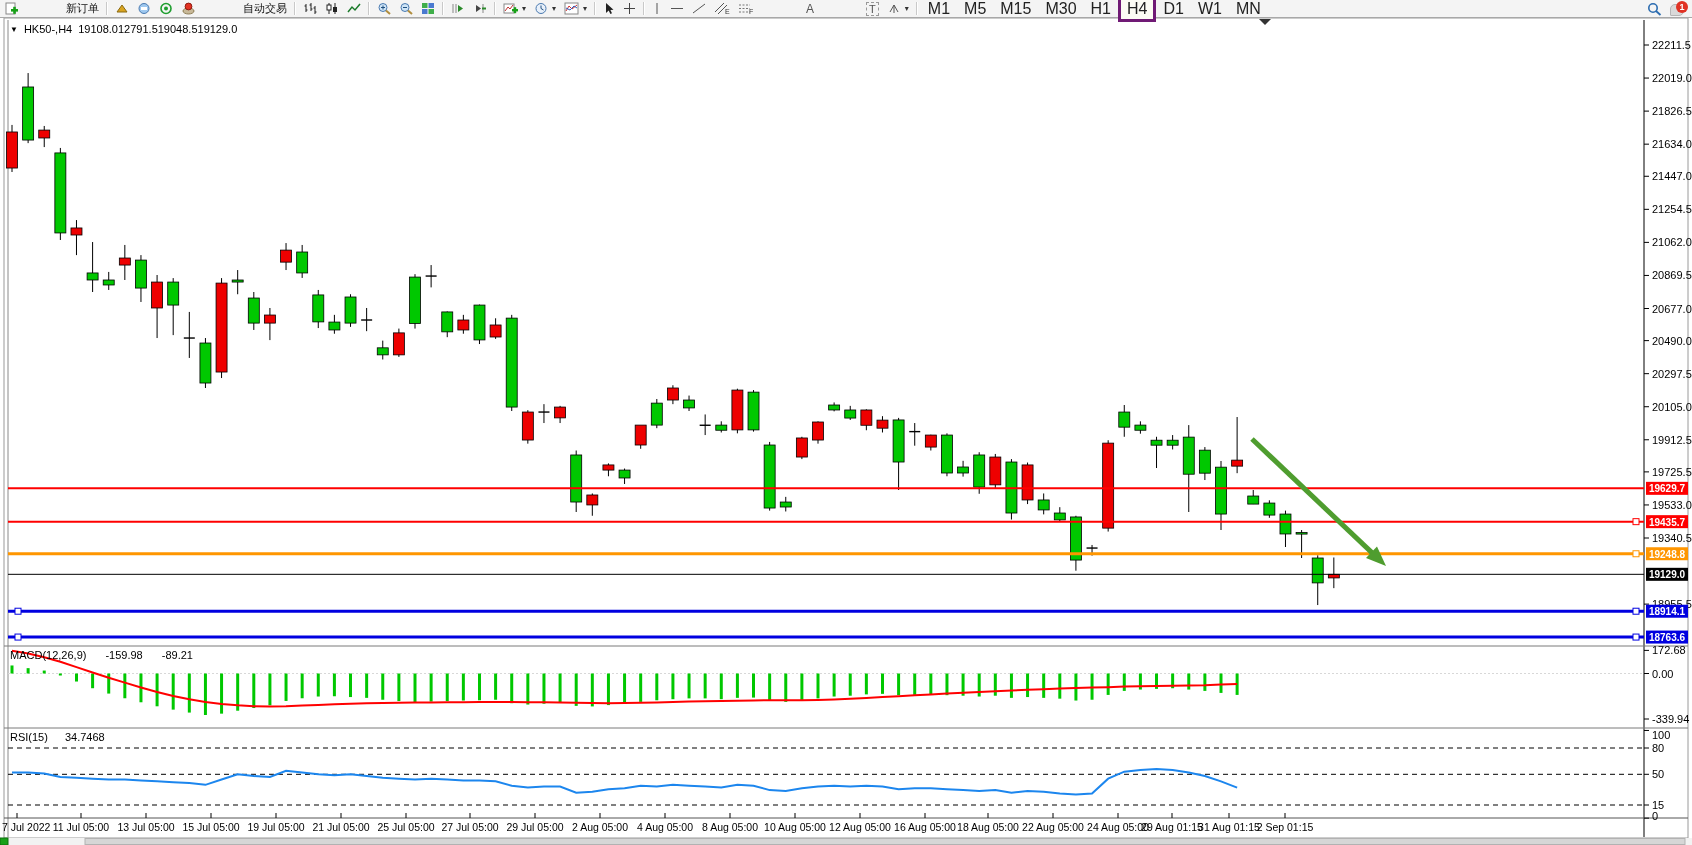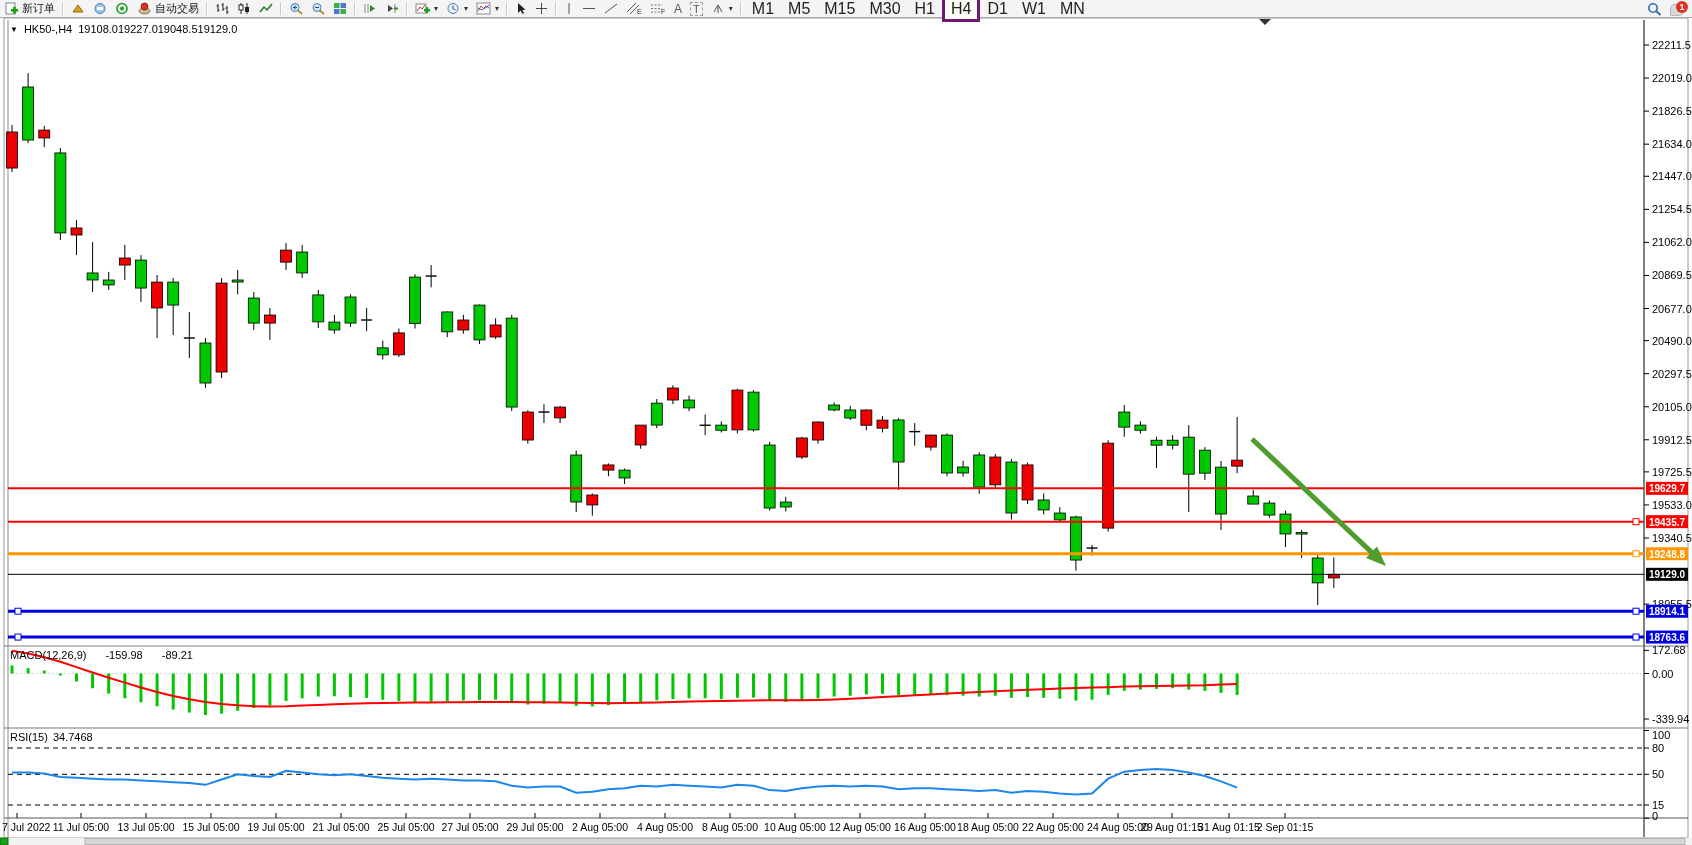--- a/index.html
+++ b/index.html
@@ -4,21 +4,21 @@
 <style>
   html,body{margin:0;padding:0;background:#e8e8e8;}
   #app{position:relative;width:1692px;height:845px;background:#fff;overflow:hidden;
        font-family:"Liberation Sans","DejaVu Sans",sans-serif;}
   .abs{position:absolute;}
   
   #toolbar{left:0;top:0;width:1692px;height:17px;background:#f4f4f4;
            border-bottom:1px solid #a8a8a8;display:flex;align-items:center;z-index:5;}
   .tbtn{height:15px;display:flex;align-items:center;gap:3px;padding:0 4px;cursor:default;}
   .tbtn svg{display:block;}
-  .tlabel{font-size:11px;color:#111;white-space:nowrap;}
+  .tlabel{font-size:11px;color:#111;white-space:nowrap;margin-left:44px;}
   .sep{width:1px;height:13px;background:#c9c9c9;margin:0 3px;border-right:1px solid #fff;}
   .dd{font-size:8px;color:#333;margin-left:1px;}
   .tf{font-size:16px;color:#222;padding:1px 6px;border:1px solid transparent;}
   .tf.active{background:#fcfcf4;border:3px solid #701a75;}
   #tb-right{margin-left:auto;display:flex;align-items:center;gap:8px;padding-right:6px;}
   .badge{position:relative;width:16px;height:14px;}
   .badge .bubble{position:absolute;left:0;top:2px;width:12px;height:10px;background:#d9d9d9;
                  border-radius:5px 5px 5px 1px;border:1px solid #b5b5b5;}
   .badge .count{position:absolute;right:-2px;top:-1px;width:12px;height:12px;background:#e03224;
                 border-radius:50%;color:#fff;font-size:9px;font-weight:bold;
@@ -221,33 +221,33 @@
         <div class="count">1</div>
       </div>
     </div>
   </div>
 
   <div class="abs ovl" style="left:10px;top:23px;">
     <span class="tri">▼</span>
     <span>HK50-,H4</span>
     <span style="display:flex;gap:0">
       <span>19108.0</span>
-      <span>19227.0</span>
+      <span>12791.5</span>
       <span>19048.5</span>
       <span>19129.0</span>
     </span>
   </div>
 
   <div class="abs ovl" style="left:10px;top:649px;gap:19px">
     <span>MACD(12,26,9)</span>
     <span>-159.98</span>
     <span>-89.21</span>
   </div>
 
-  <div class="abs ovl" style="left:10px;top:731px;gap:5px">
+  <div class="abs ovl" style="left:10px;top:731px;gap:17px">
     <span>RSI(15)</span>
     <span>34.7468</span>
   </div>
 
   <svg id="plot" class="abs" width="1692" height="845">
       <rect x="4" y="18" width="1684" height="820" fill="#ffffff" stroke="#9a9a9a"></rect>
       <line x1="8" y1="20" x2="8" y2="837" stroke="#8a8a8a"></line>
       <line x1="1644" y1="20" x2="1644" y2="837" stroke="#000"></line>
       <line x1="4" y1="646" x2="1688" y2="646" stroke="#7a7a7a"></line>
       <line x1="4" y1="728" x2="1688" y2="728" stroke="#7a7a7a"></line>

